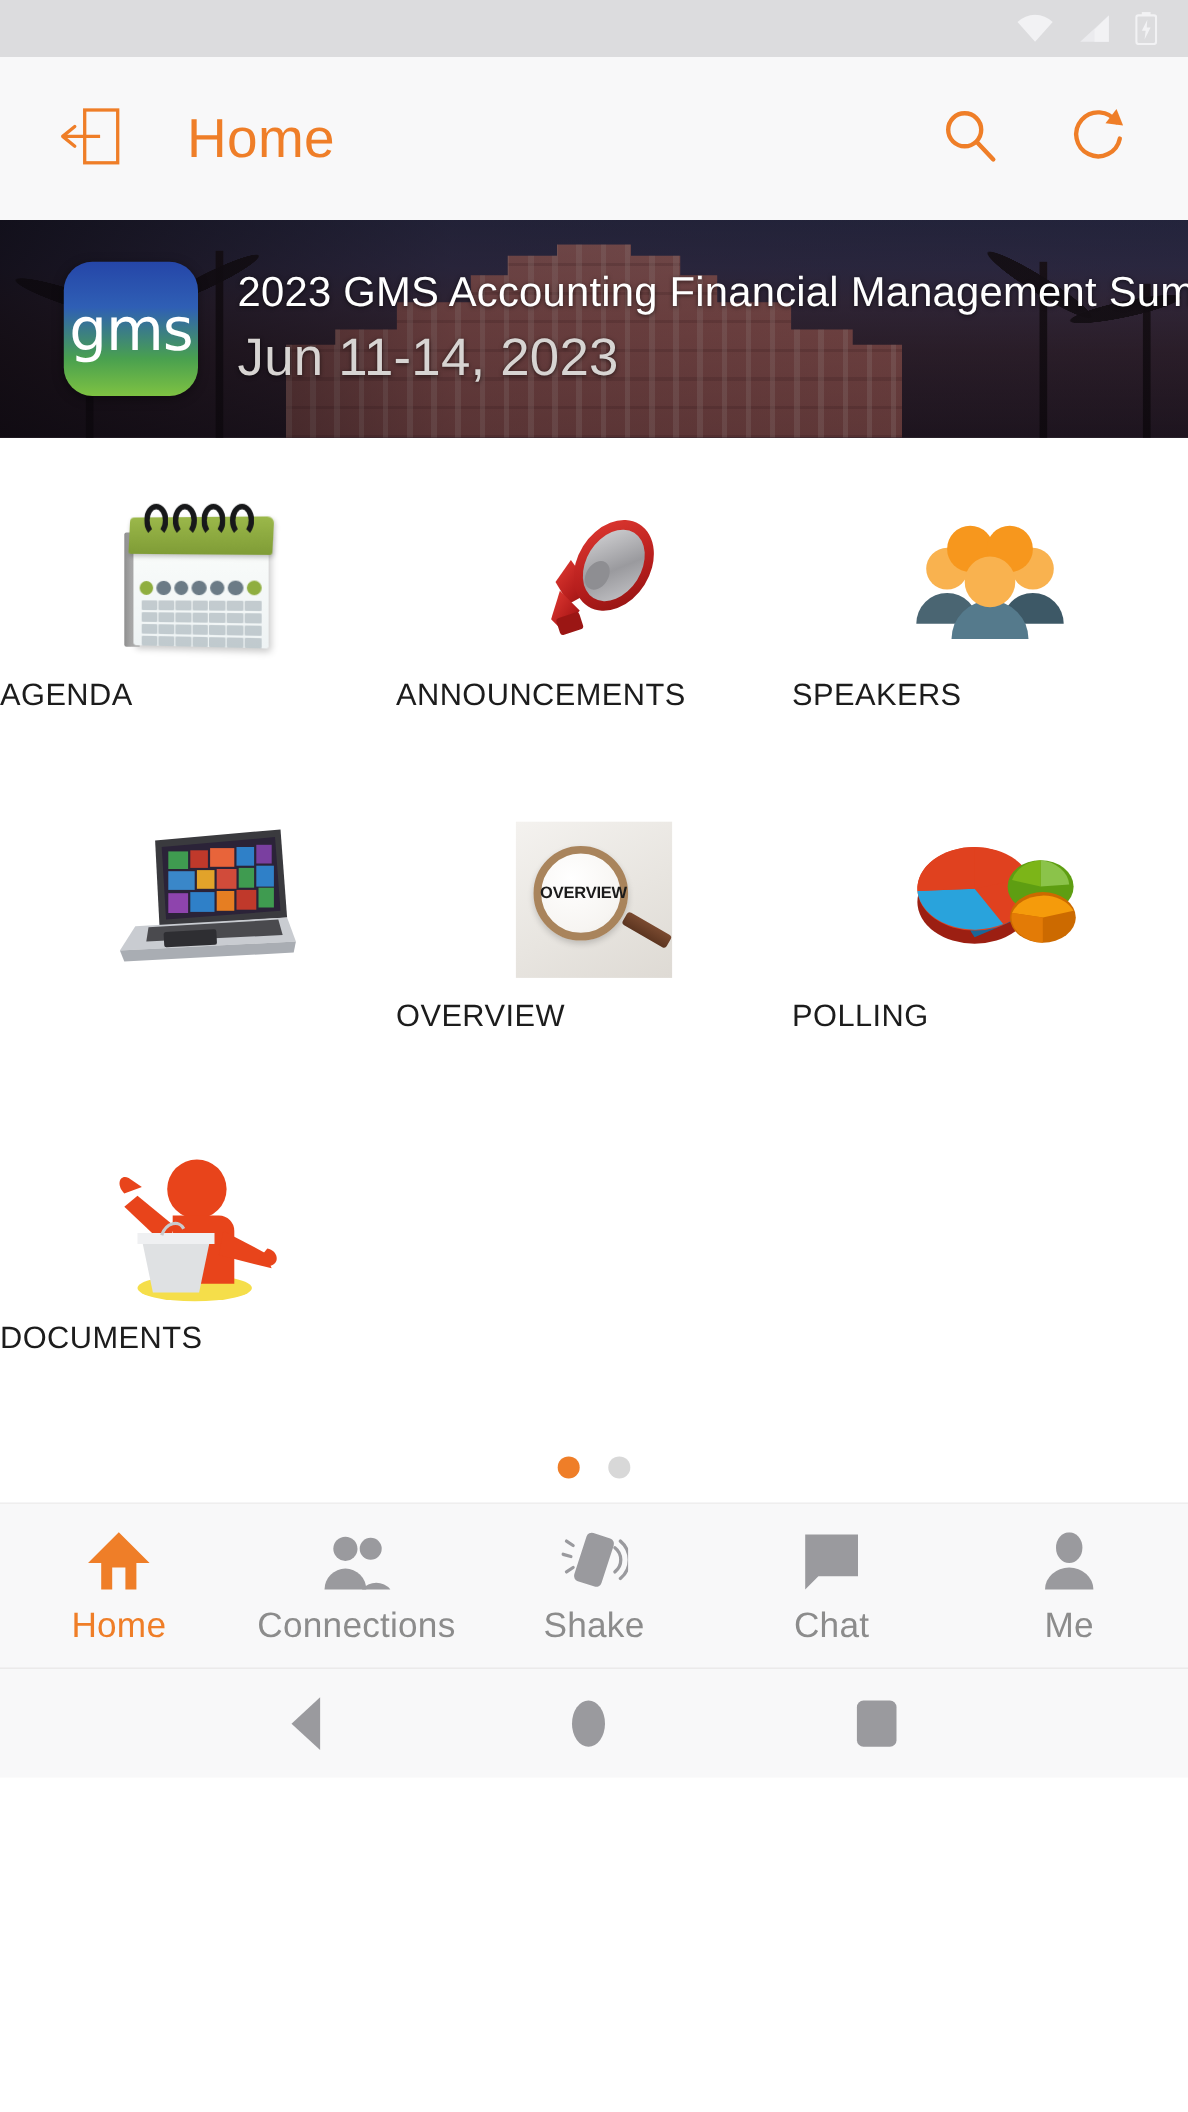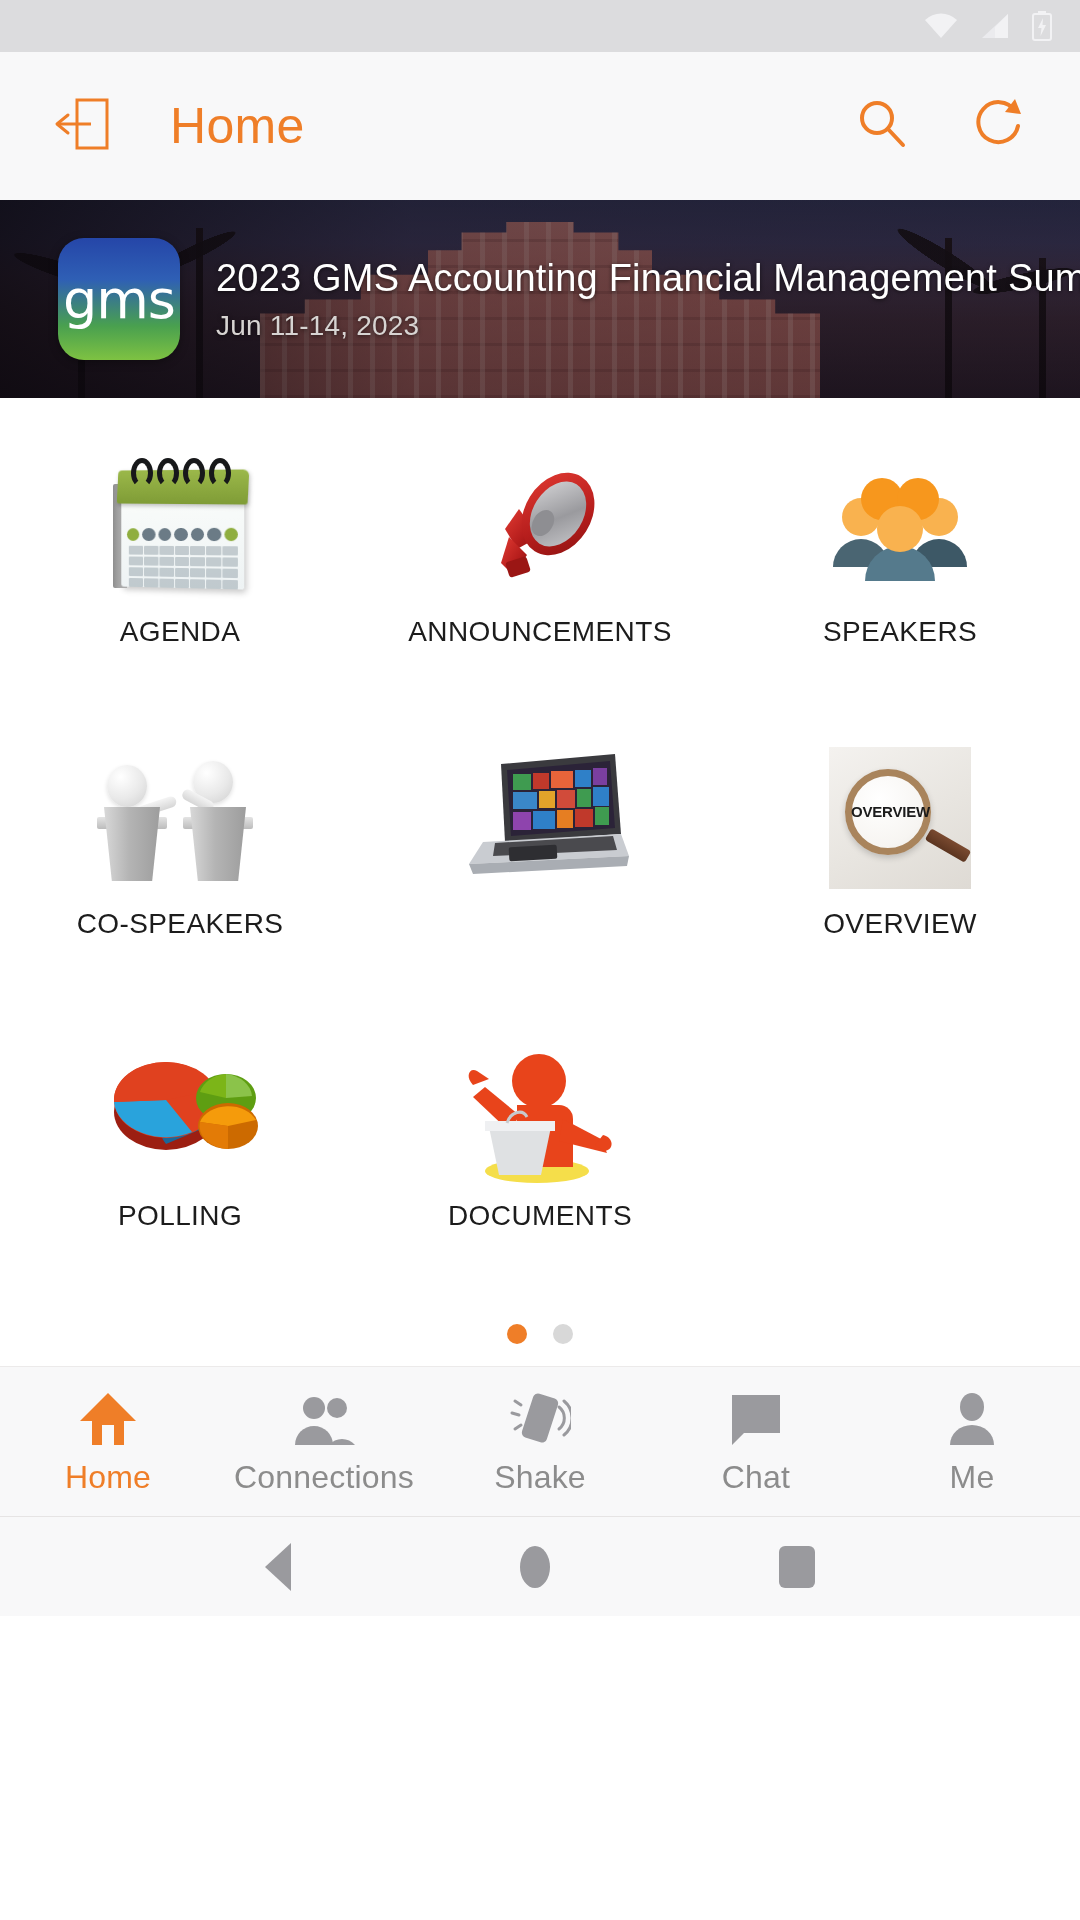--- a/index.html
+++ b/index.html
@@ -135,39 +135,39 @@
   .event-title {
     color:#ffffff;
     font-size:38px;
     font-weight:400;
     white-space:nowrap;
     letter-spacing:.2px;
     text-shadow:0 1px 4px rgba(0,0,0,.6);
   }
   .event-date {
     color:#d7d4d2;
-    font-size:28px;
+    font-size:48px;
     font-weight:400;
     margin-top:10px;
     letter-spacing:.2px;
     text-shadow:0 1px 4px rgba(0,0,0,.6);
   }
 
   
   .grid {
     padding:34px 0 0 0;
     display:grid;
     grid-template-columns:repeat(3,1fr);
     grid-auto-rows:292px;
     background:#ffffff;
   }
   .tile {
     display:flex;
     flex-direction:column;
-    align-items:center;
+    align-items:flex-start;
     justify-content:flex-start;
     padding-top:10px;
   }
   .tile-art {
     height:168px;
     width:100%;
     display:flex;
     align-items:center;
     justify-content:center;
     position:relative;
@@ -550,36 +550,20 @@
         <circle cx="114" cy="46" r="19" fill="#f9b24f"></circle>
         <circle cx="57" cy="28" r="21" fill="#f7971d"></circle>
         <circle cx="93" cy="28" r="21" fill="#f7971d"></circle>
         <path d="M40 110 a35 35 0 0 1 70 0 Z" fill="#557a8c"></path>
         <circle cx="75" cy="58" r="23" fill="#f9b24f"></circle>
       </svg>
     </div>
     <div class="tile-label">SPEAKERS</div>
   </div>
 
-  <div class="tile">
-    <div class="tile-art">
-      <div class="cosp">
-        <div class="fig-head" style="left:22px; top:22px;"></div>
-        <div class="fig-arm" style="left:52px; top:58px; width:40px; transform:rotate(-18deg);"></div>
-        <div class="podium-top" style="left:12px; top:74px;"></div>
-        <div class="podium" style="left:19px;"></div>
-
-        <div class="fig-head" style="left:108px; top:18px;"></div>
-        <div class="fig-arm" style="left:96px; top:52px; width:34px; transform:rotate(28deg);"></div>
-        <div class="podium-top" style="left:98px; top:74px;"></div>
-        <div class="podium" style="left:105px;"></div>
-      </div>
-    </div>
-    <div class="tile-label">CO-SPEAKERS</div>
-  </div>
 
 
   <div class="tile">
     <div class="tile-art">
       <svg class="laptop" viewBox="0 0 186 136">
         <path d="M54 14 L168 4 L174 84 L58 92 Z" fill="#3a3a3e"></path>
         <path d="M60 20 L163 11 L168 78 L64 86 Z" fill="#2b2338"></path>
         <g>
           <rect x="66" y="24" width="18" height="16" fill="#3f9b50"></rect>
           <rect x="86" y="23" width="16" height="16" fill="#c0392b"></rect>

